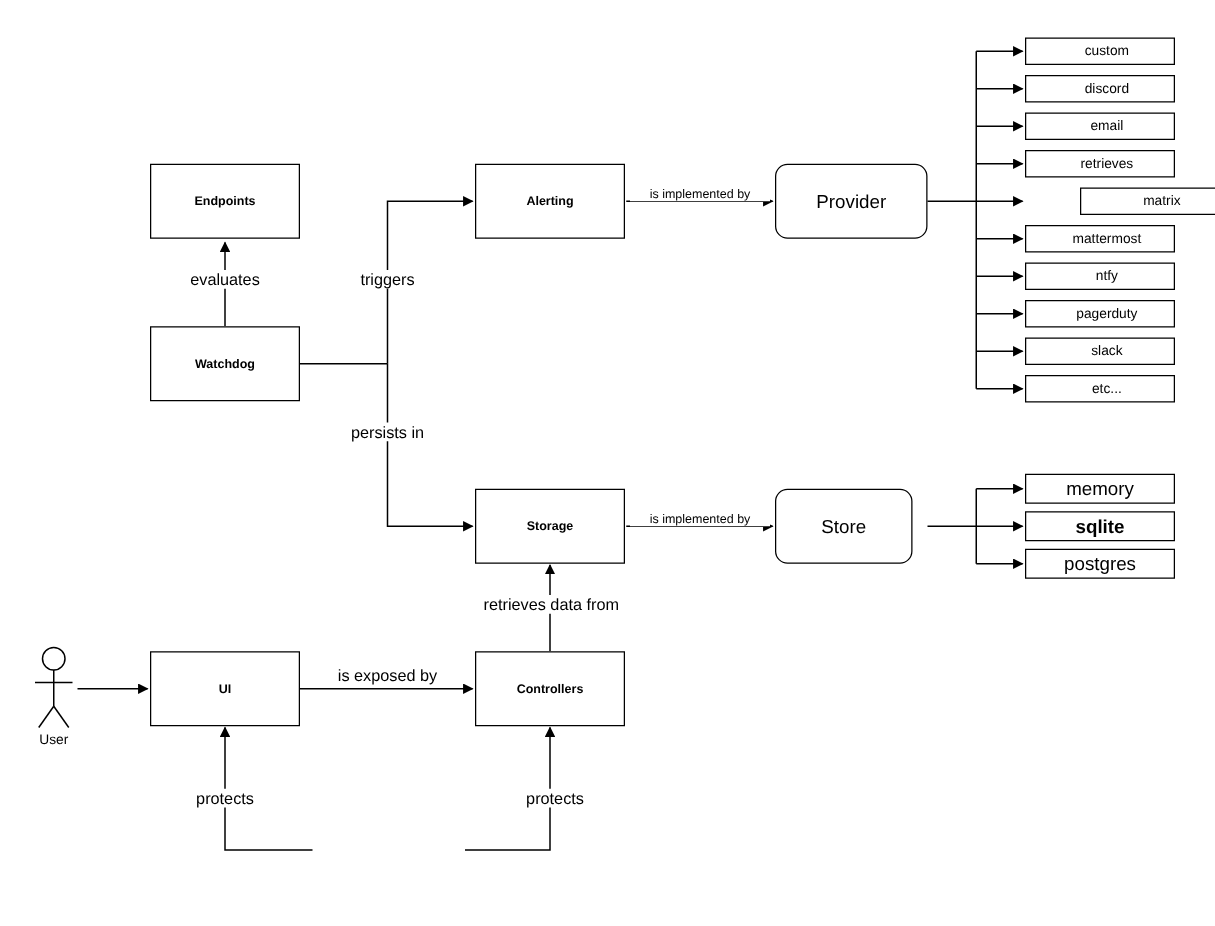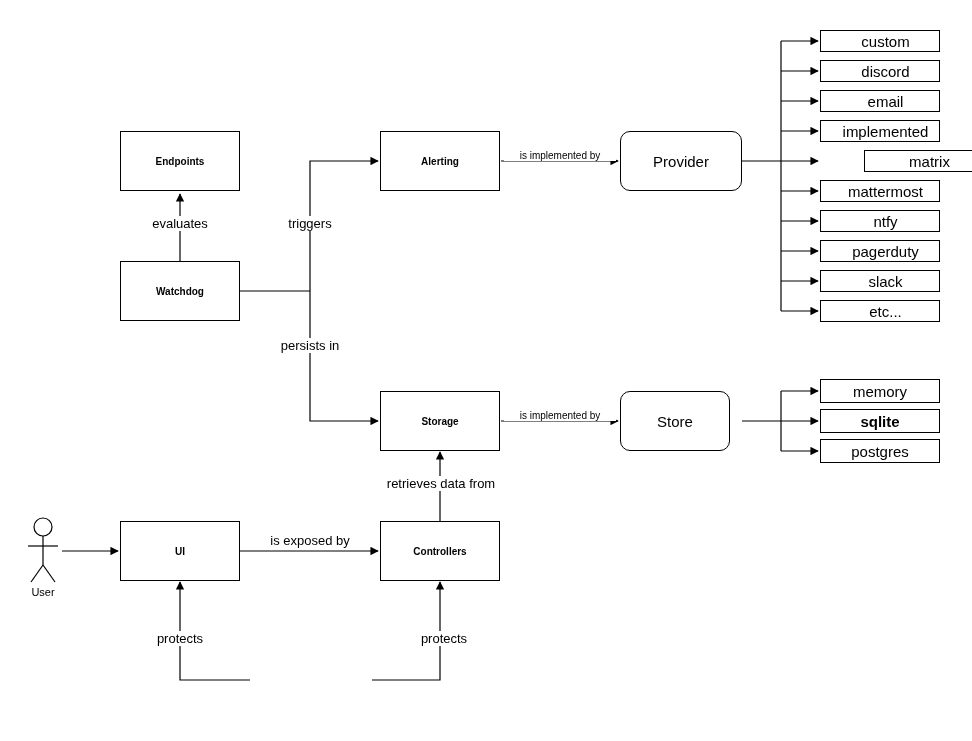--- a/index.html
+++ b/index.html
@@ -39,21 +39,21 @@
     font-weight: bold;
   }
   .node.plain {
     font-size: 15px;
     font-weight: normal;
   }
   .node.rounded {
     border-radius: 10px;
   }
   .node.leaf {
-    font-size: 15px;
+    font-size: 11px;
     font-weight: normal;
     padding-left: 11px;
   }
   .node.leaf-big {
     font-size: 15px;
     font-weight: normal;
   }
   .edge-label {
     position: absolute;
     color: #000000;
@@ -173,21 +173,21 @@
   <div class="node leaf" style="left:820px; top:30px; width:120px; height:22px;">
     <span>custom</span>
   </div>
   <div class="node leaf" style="left:820px; top:60px; width:120px; height:22px;">
     <span>discord</span>
   </div>
   <div class="node leaf" style="left:820px; top:90px; width:120px; height:22px;">
     <span>email</span>
   </div>
   <div class="node leaf" style="left:820px; top:120px; width:120px; height:22px;">
-    <span>implemented</span>
+    <span>retrieves</span>
   </div>
   <div class="node leaf" style="left:864px; top:150px; width:120px; height:22px;">
     <span>matrix</span>
   </div>
   <div class="node leaf" style="left:820px; top:180px; width:120px; height:22px;">
     <span>mattermost</span>
   </div>
   <div class="node leaf" style="left:820px; top:210px; width:120px; height:22px;">
     <span>ntfy</span>
   </div>

